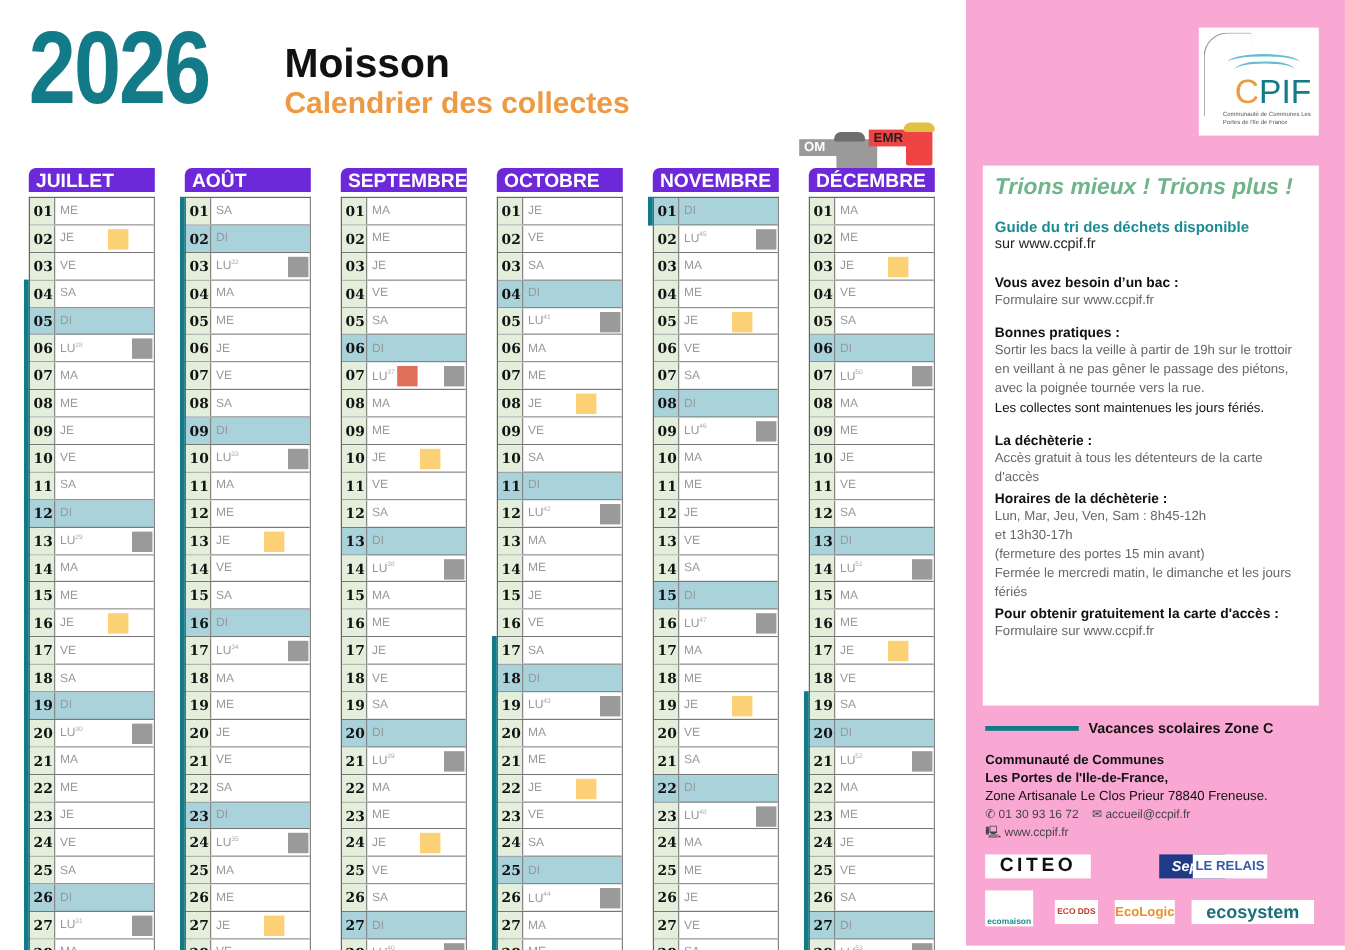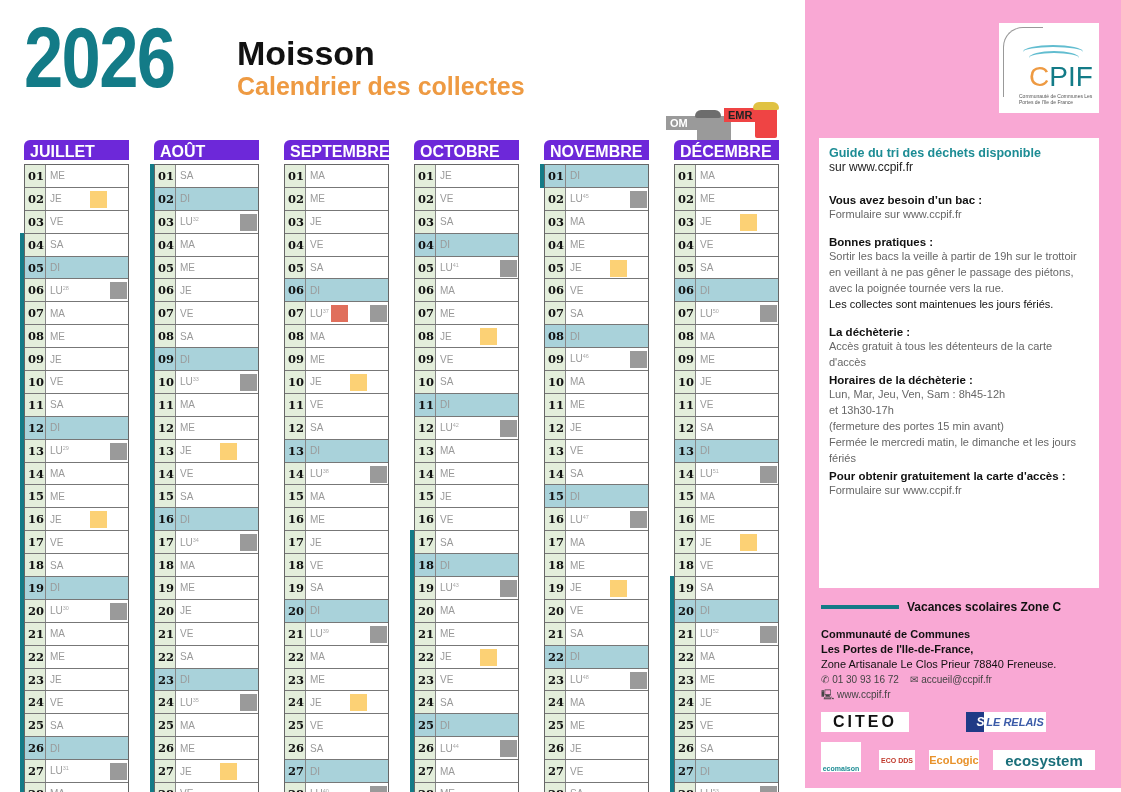--- a/index.html
+++ b/index.html
@@ -50,21 +50,21 @@
   .vac-legend { position: absolute; left: 16px; top: 600px; display: flex; align-items: center; }
   .vac-legend .bar { width: 78px; height: 4px; background: #137b87; margin-right: 8px; }
   .vac-legend span { font-weight: bold; font-size: 12px; color: #111; }
   .contact { position: absolute; left: 16px; top: 627px; font-size: 11px; color: #111; line-height: 15px; }
   .contact .b { font-weight: bold; }
   .contact .small { font-size: 10px; color: #444; }
   .partners { position: absolute; left: 16px; top: 712px; width: 290px; height: 70px; }
   .p { position: absolute; background: #fff; font-weight: bold; text-align: center; display: flex; align-items: center; justify-content: center; }
   .p.citeo { left: 0; top: 0; width: 88px; height: 20px; font-size: 16px; letter-spacing: 3px; color: #111; }
   .p.sepur { left: 105px; top: 0; width: 55px; height: 20px; background: #1f3a86; color: #fff; font-size: 12px; font-style: italic; margin-left: 40px; }
-  .p.relais { left: 163px; top: 0; width: 62px; height: 20px; color: #3b5ba8; font-size: 11px; font-style: italic; }
+  .p.relais { left: 173px; top: 0; width: 62px; height: 20px; color: #3b5ba8; font-size: 11px; }
   .p.ecomaison { left: 0; top: 30px; width: 40px; height: 30px; font-size: 7px; color: #1c8c94; align-items: flex-end; }
   .p.ecodds { left: 58px; top: 38px; width: 36px; height: 20px; font-size: 7px; color: #c0392b; }
   .p.ecologic { left: 108px; top: 38px; width: 50px; height: 20px; font-size: 11px; color: #e8922b; }
   .p.ecosystem { left: 172px; top: 38px; width: 102px; height: 20px; font-size: 15px; color: #1a6f7a; }
 </style>
 </head>
 <body>
 
 <div class="year">2026</div>
 <div class="commune">Moisson</div>
@@ -826,20 +826,21 @@
 <div class="sidebar">
   <div class="logo">
     <div class="map"></div>
     <div class="wave"></div>
       <div class="wave wave2"></div>
     <div class="cpif"><span class="c">C</span>PIF</div>
     <div class="small">Communauté de Communes Les Portes de l'Ile de France</div>
   </div>
 
   <div class="infobox">
+    <div class="slogan">Trions mieux ! Trions plus !</div>
     <div class="guide-title">Guide du tri des déchets disponible</div>
     <div class="guide-sub">sur www.ccpif.fr</div>
     <h4>Vous avez besoin d’un bac :</h4>
     <p>Formulaire sur www.ccpif.fr</p>
     <div class="gap"></div>
     <h4>Bonnes pratiques :</h4>
     <p>Sortir les bacs la veille à partir de 19h sur le trottoir en veillant à ne pas gêner le passage des piétons, avec la poignée tournée vers la rue.</p>
     <p class="strong">Les collectes sont maintenues les jours fériés.</p>
     <div class="gap"></div>
     <h4>La déchèterie :</h4>

